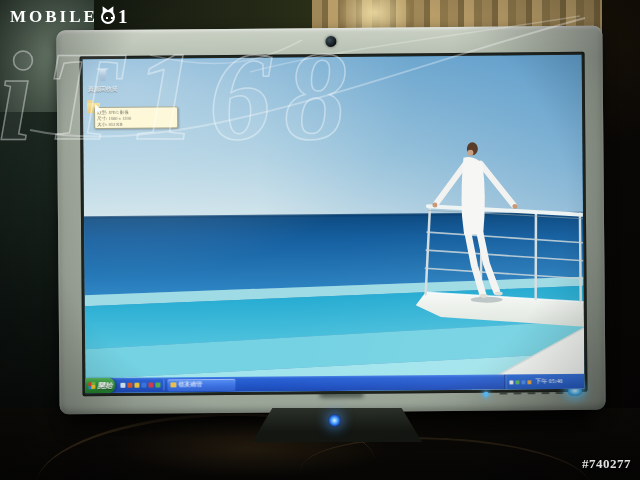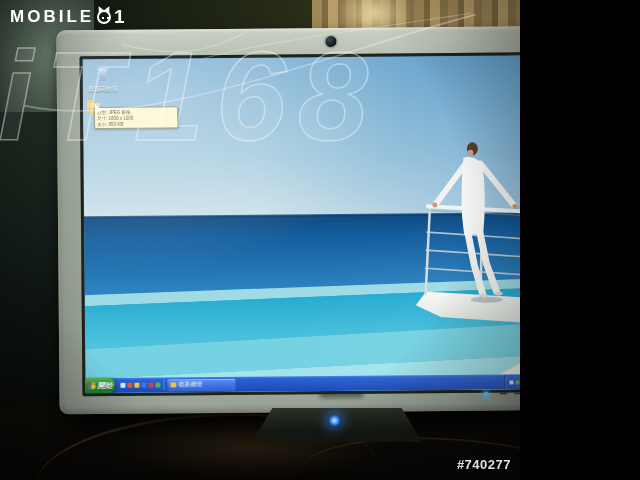--- a/index.html
+++ b/index.html
@@ -1,17 +1,17 @@
 <!DOCTYPE html>
 <html><head>
 <meta charset="utf-8">
 <style>
   html,body{margin:0;padding:0;background:#000;}
-  .photo{position:relative;width:520px;height:480px;overflow:hidden;background:#8b5cf6;
-         font-family:Liberation Sans, sans-serif;}
+  .photo{position:relative;width:640px;height:480px;overflow:hidden;background:#8b5cf6;
+         font-family:Liberation Serif, serif;}
   .photo *{box-sizing:border-box;}
 
   
   .wall-patch{position:absolute;left:0;top:0;width:98px;height:120px;
     background:radial-gradient(ellipse at 52% 45%, #6f8170 0%, #4c5b4e 52%, #2b382e 100%);}
   .wall-left{position:absolute;left:0;top:112px;width:64px;height:310px;
     background:linear-gradient(180deg,#1d2a22,#0d1410 65%,#080a08);}
   .top-shadow{position:absolute;left:94px;top:0;width:224px;height:36px;
     background:linear-gradient(90deg,#141a10,#232816 70%,#2a2f18);}
   .curtain{position:absolute;left:312px;top:0;width:294px;height:44px;

